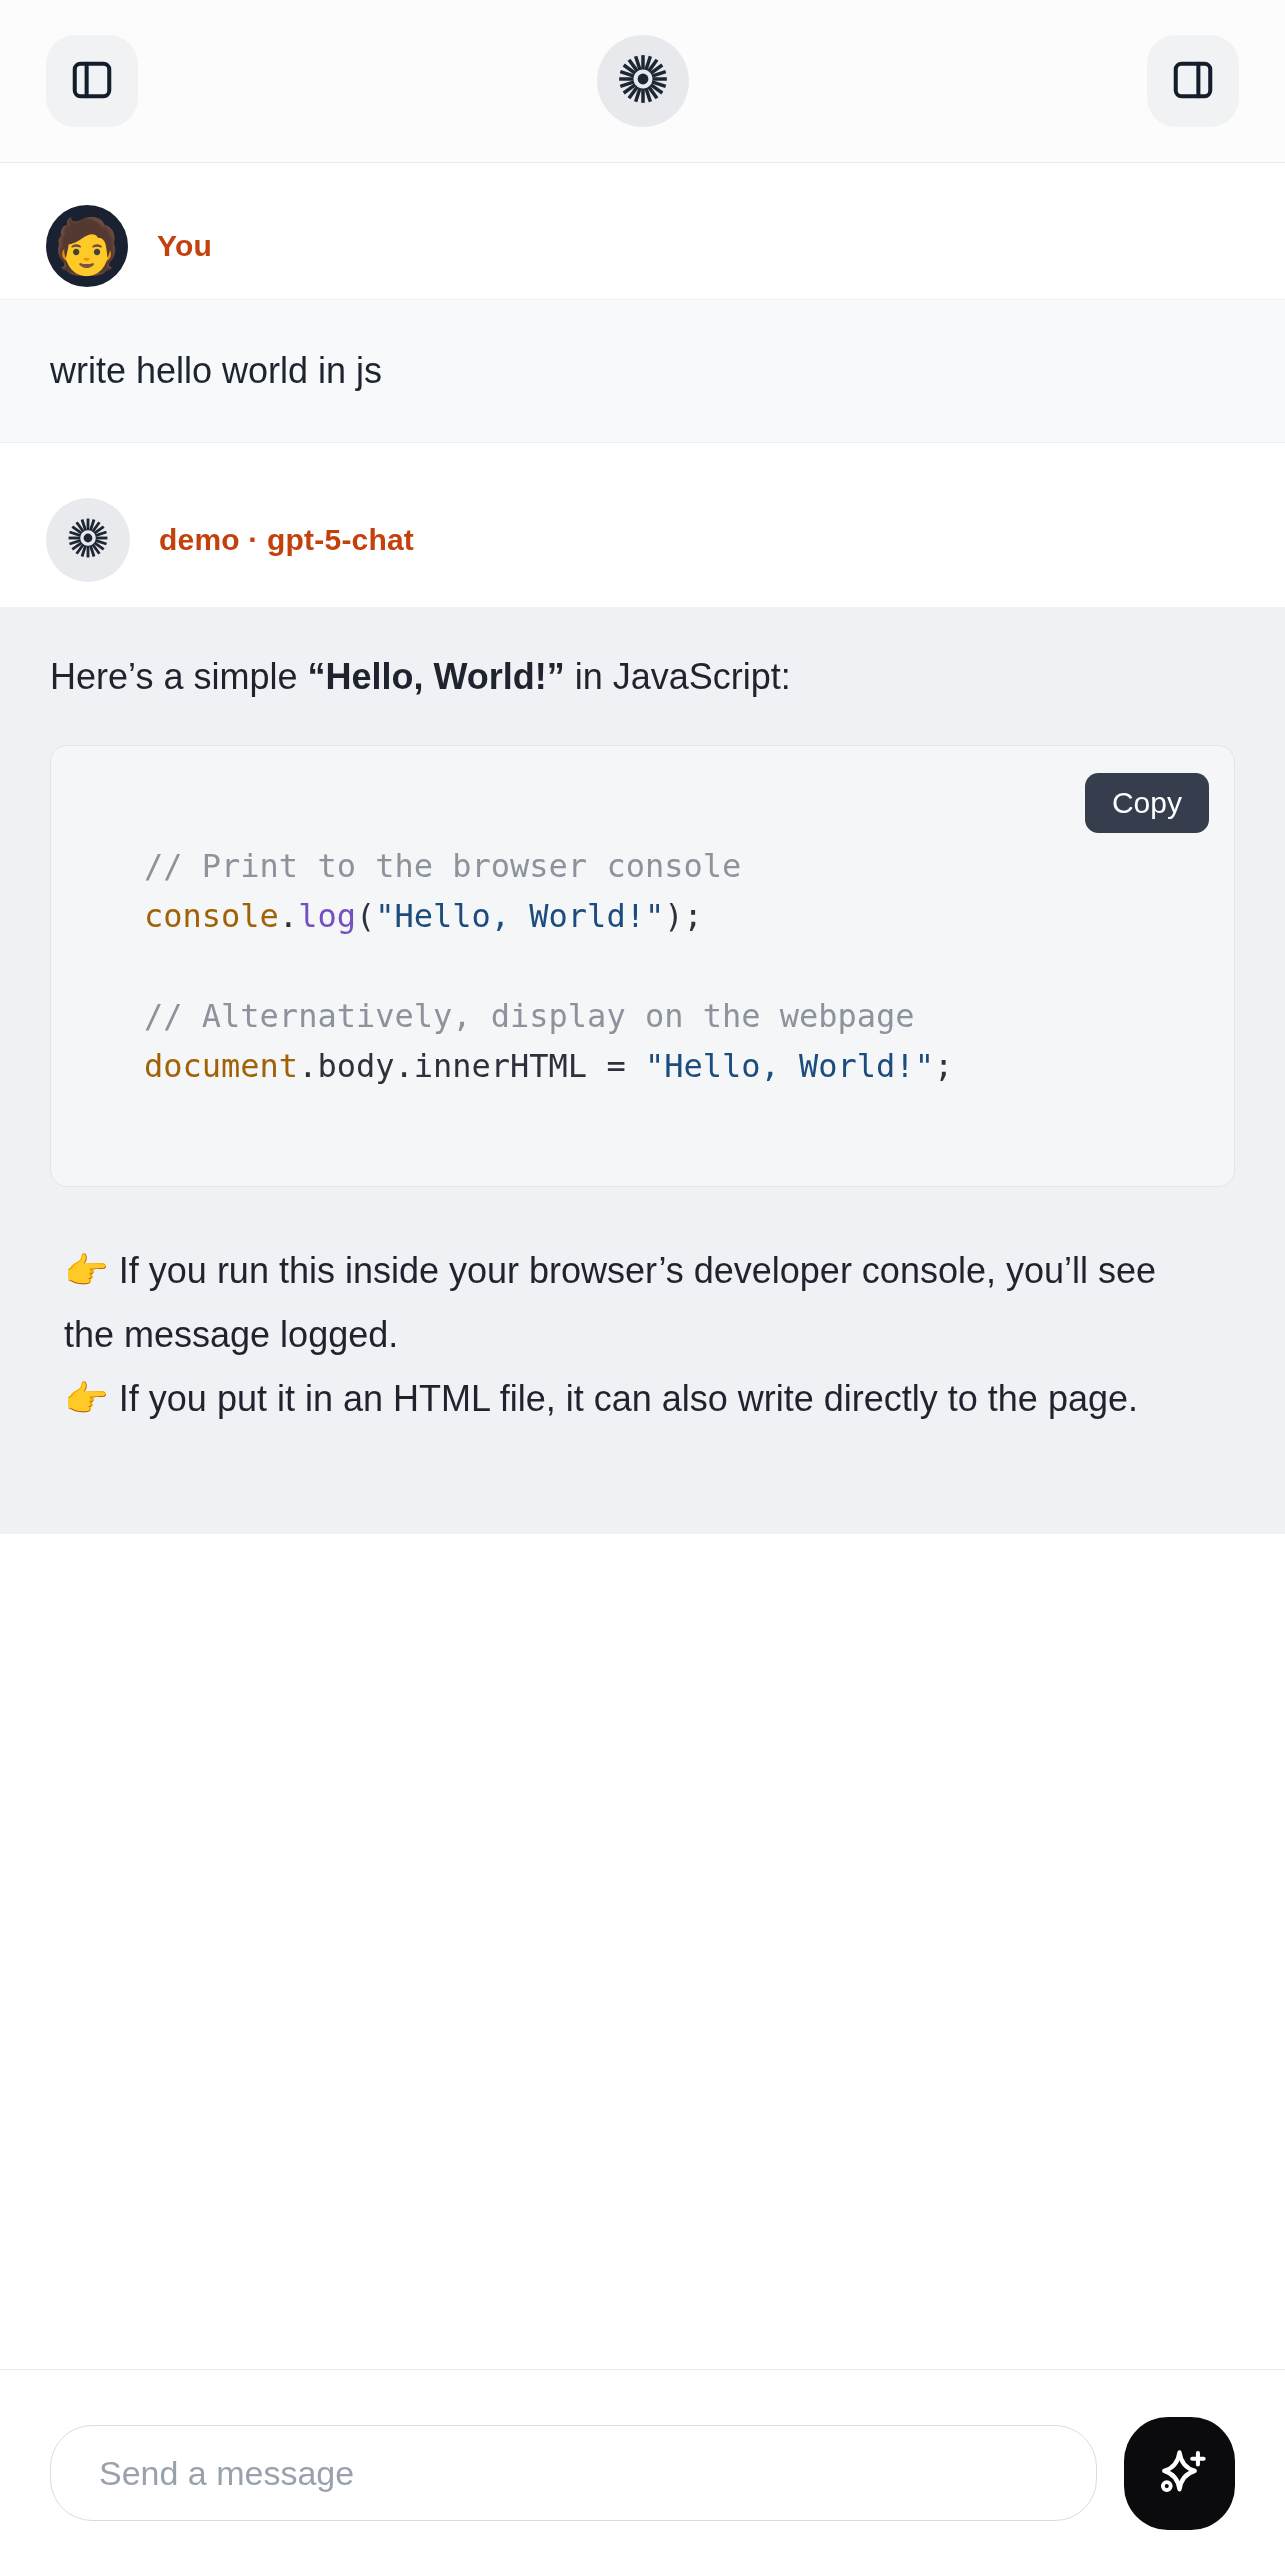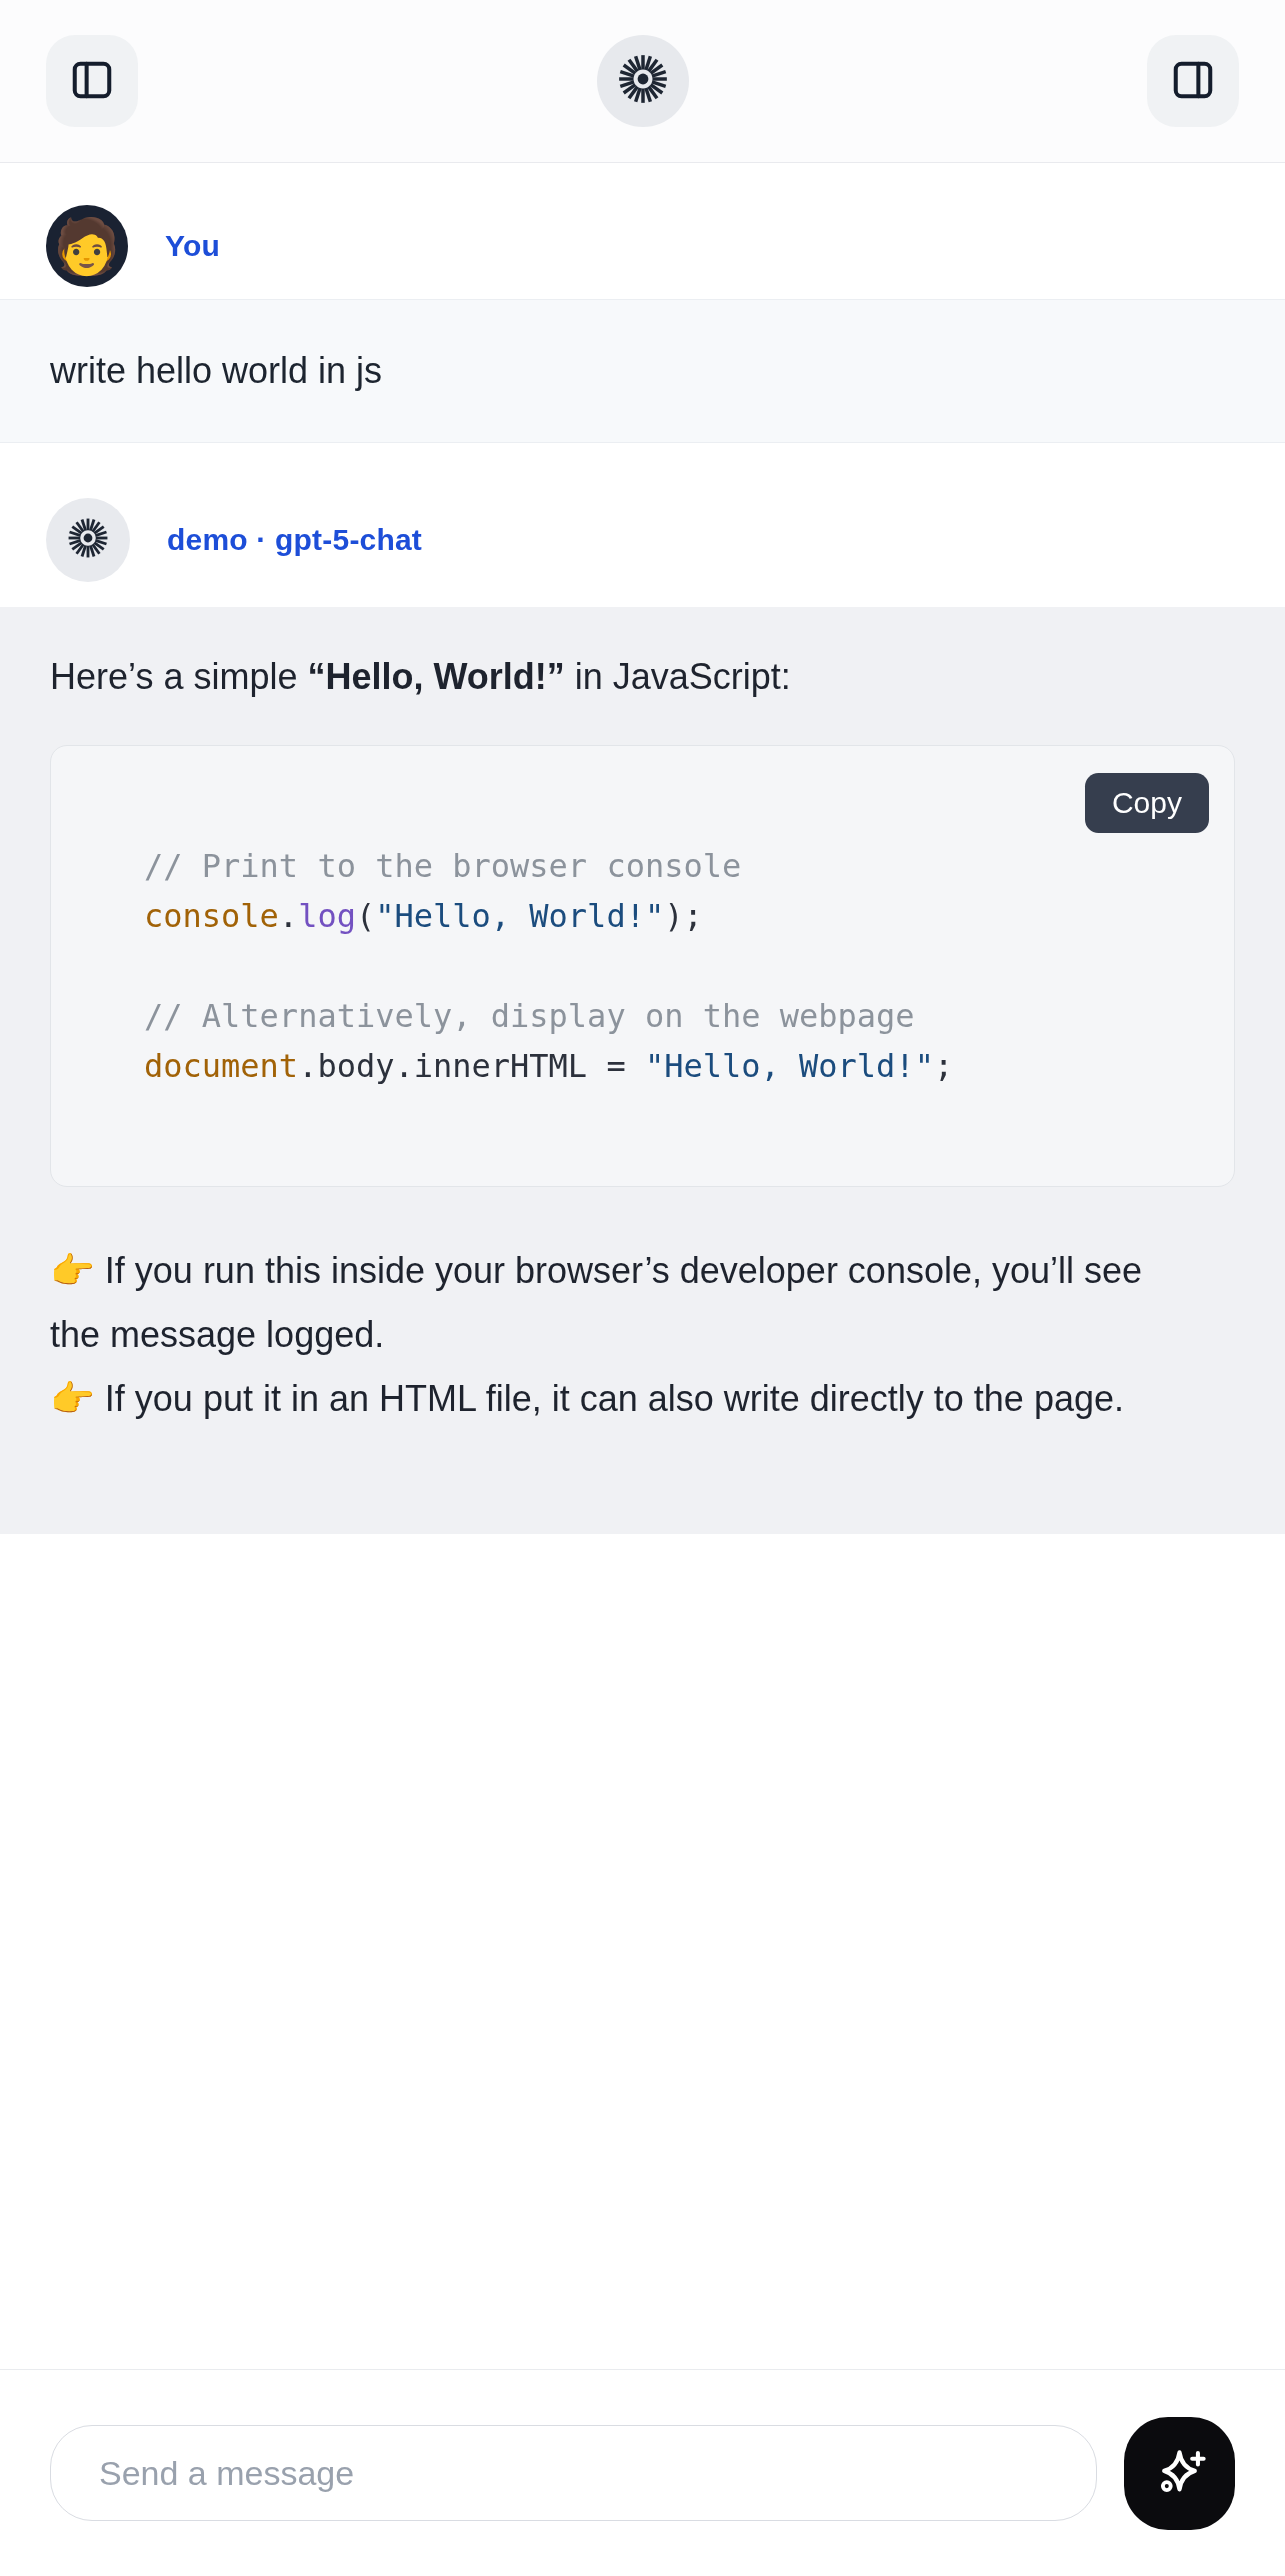--- a/index.html
+++ b/index.html
@@ -44,21 +44,21 @@
     width: 82px; height: 82px; border-radius: 50%;
     background: #1a2232;
     display: flex; align-items: center; justify-content: center;
     font-size: 54px; line-height: 1;
   }
   .avatar-asst {
     width: 84px; height: 84px; border-radius: 50%;
     background: #e8eaee;
     display: flex; align-items: center; justify-content: center;
   }
-  .head-label { font-size: 30px; font-weight: 700; color: #1d4ed8; letter-spacing: 0.2px; margin-left: 8px; }
+  .head-label { font-size: 30px; font-weight: 700; color: #c2410c; letter-spacing: 0.2px; }
 
   
   .user-band {
     background: #f7f9fb;
     border-top: 1.9px solid #ebeef2;
     border-bottom: 1.9px solid #ebeef2;
     padding: 50px 50px;
     font-size: 36px; color: #1d2530;
   }
 
@@ -66,21 +66,21 @@
   .asst-body {
     background: #f0f1f4;
     padding: 44px 50px 42px 50px;
   }
   .para {
     margin: 0; max-width: 1119px;
     font-size: 36px; line-height: 64px; color: #1e232e;
   }
   .para.intro { line-height: 52px; margin-bottom: 42px; }
   .para strong { font-weight: 700; margin-top: 44px; }
-  .tips { margin-bottom: 61px; }
+  .tips { margin-bottom: 61px; margin-left: 14px; }
   .tip { display: block; }
 
   
   .codeblock {
     position: relative;
     background: #f5f6f8;
     border: 1.9px solid #e2e5e9;
     border-radius: 17px;
     padding: 82px 30px 82px 80px;
     margin: 0 0 52px 0;

